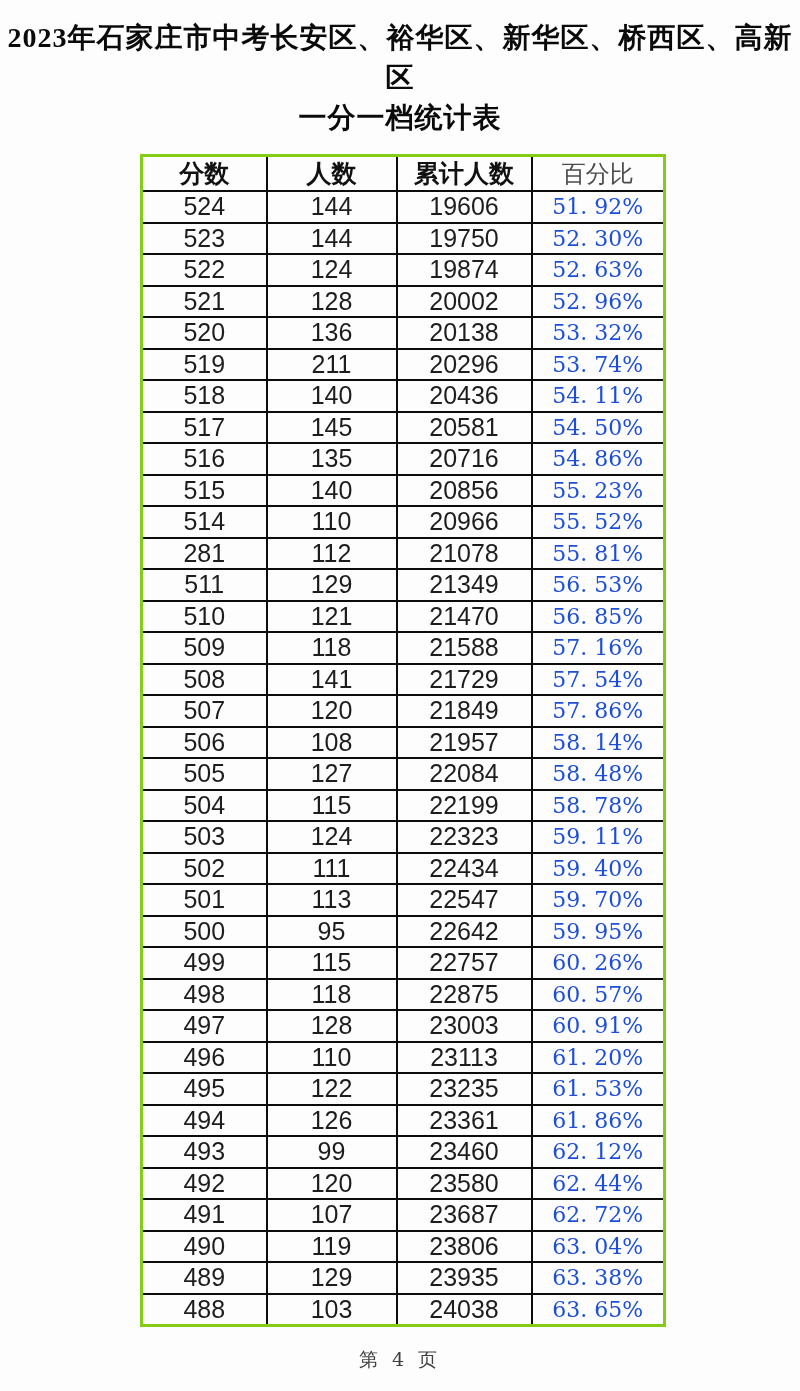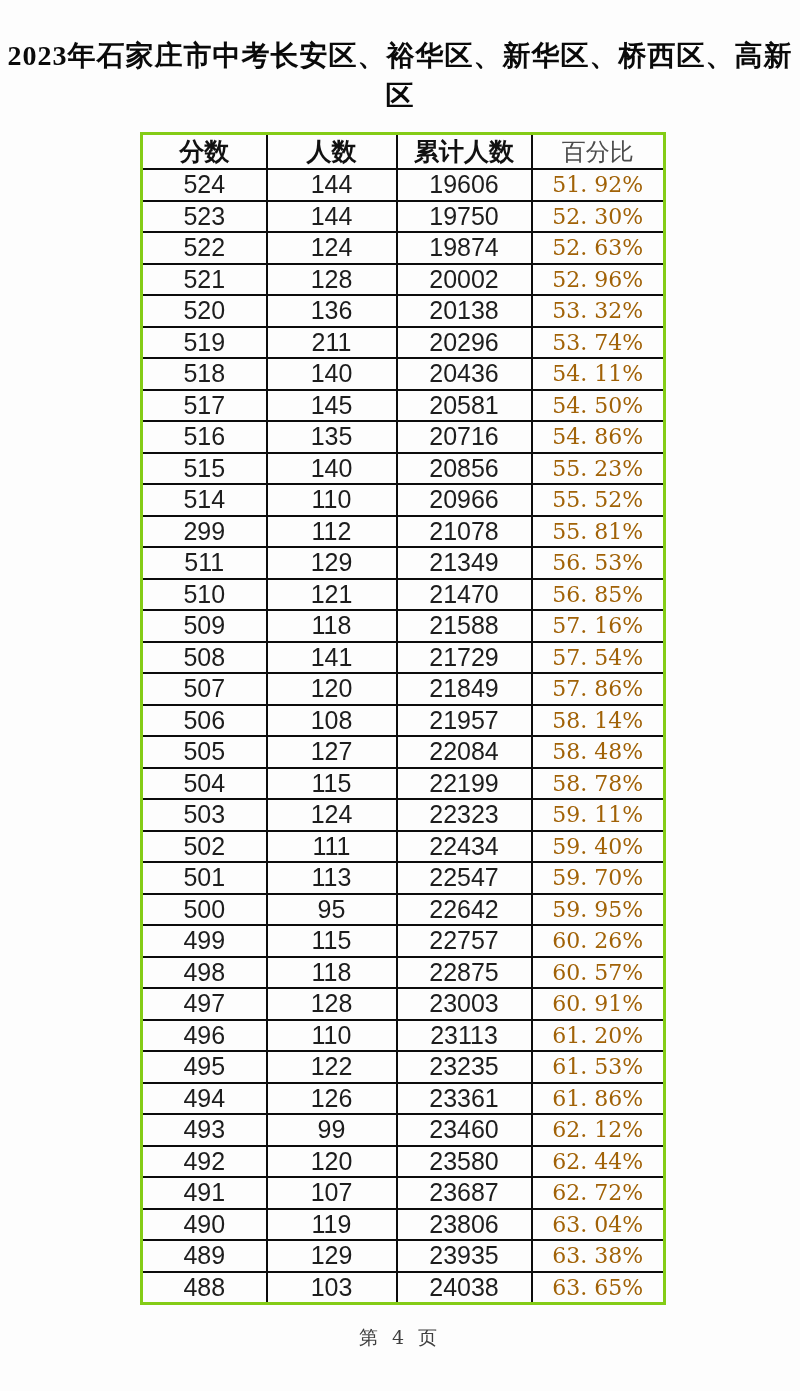--- a/index.html
+++ b/index.html
@@ -4,21 +4,21 @@
 <style>
   html, body { margin: 0; padding: 0; }
   body {
     width: 800px;
     height: 1391px;
     background: #fdfdfd;
     position: relative;
     overflow: hidden;
   }
   .title {
-    padding-top: 36px;
+    padding-top: 18px;
     text-align: center;
     font-family: "Liberation Serif", serif;
     font-weight: bold;
     font-size: 28px;
     line-height: 40px;
     color: #0a0a0a;
     letter-spacing: 1px;
   }
   table.score-table {
     border-collapse: collapse;
@@ -49,38 +49,39 @@
     color: #4c4c4c;
   }
   .score-table td.num {
     font-family: "Liberation Sans", sans-serif;
     font-size: 25px;
     color: #1d1d1d;
   }
   .score-table td.pct {
     font-family: "DejaVu Serif", serif;
     font-size: 22px;
-    color: #a16207;
+    color: #1d4ed8;
   }
   .footer {
     margin-top: 20px;
     text-align: center;
     font-family: "DejaVu Serif", serif;
     font-size: 19px;
     color: #3f3f3f;
     letter-spacing: 4px;
   }
 </style>
 </head>
 <body>
 
 <div class="page">
 
   <div class="title">
     <div>2023年石家庄市中考长安区、裕华区、新华区、桥西区、高新区</div>
+    <div>一分一档统计表</div>
   </div>
 
   <table class="score-table">
     <colgroup>
       <col style="width:125px">
       <col style="width:130px">
       <col style="width:135px">
       <col style="width:133px">
     </colgroup>
     <thead>
@@ -152,21 +153,21 @@
           <td class="num">20856</td>
           <td class="pct">55. 23%</td>
         </tr>
         <tr>
           <td class="num">514</td>
           <td class="num">110</td>
           <td class="num">20966</td>
           <td class="pct">55. 52%</td>
         </tr>
         <tr>
-          <td class="num">299</td>
+          <td class="num">281</td>
           <td class="num">112</td>
           <td class="num">21078</td>
           <td class="pct">55. 81%</td>
         </tr>
         <tr>
           <td class="num">511</td>
           <td class="num">129</td>
           <td class="num">21349</td>
           <td class="pct">56. 53%</td>
         </tr>

